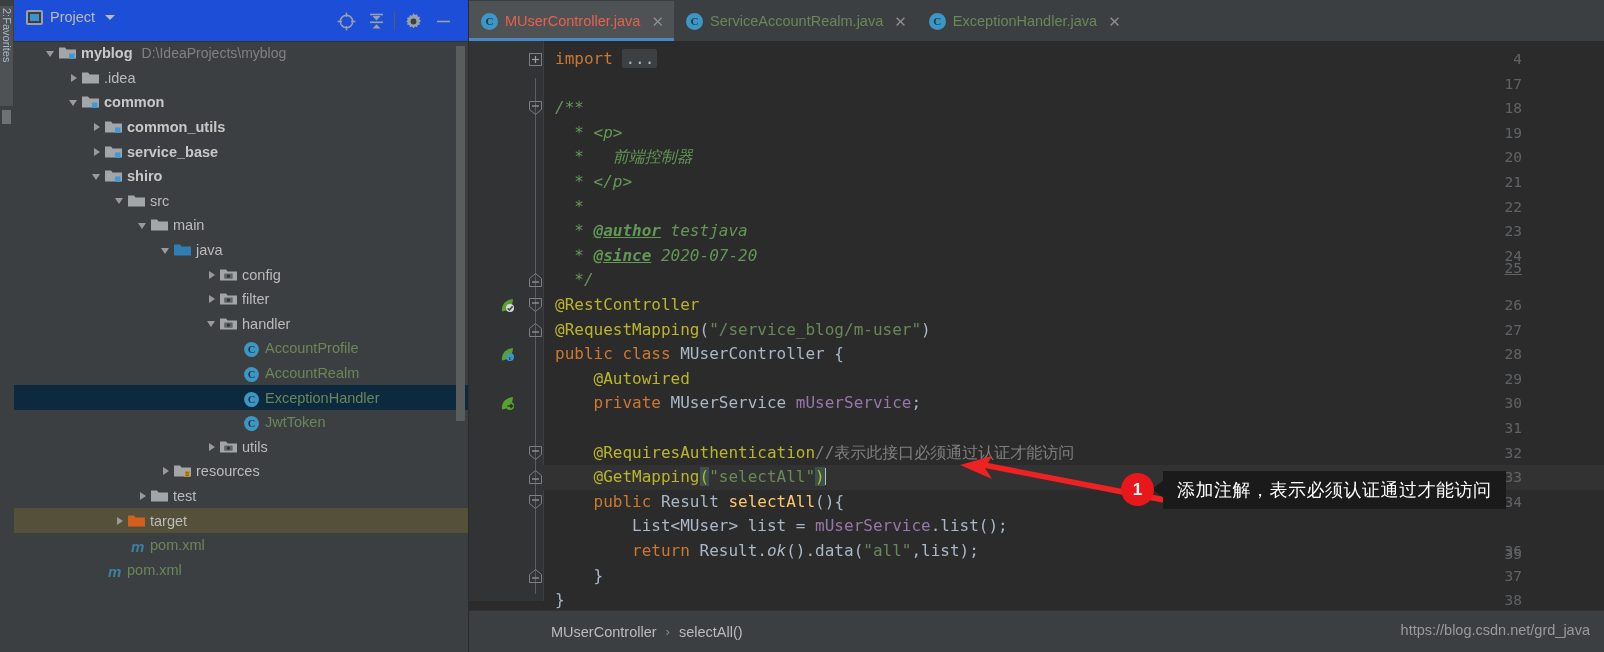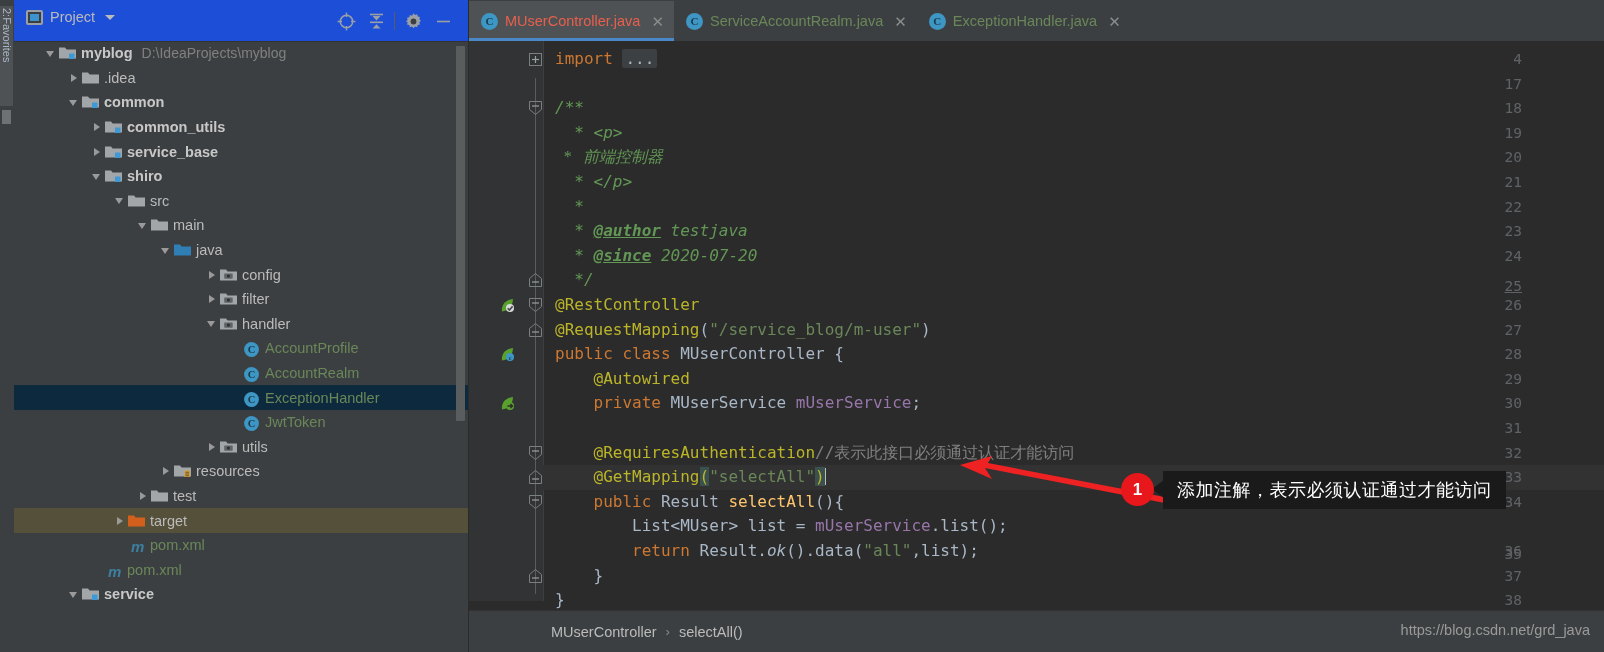--- a/index.html
+++ b/index.html
@@ -394,31 +394,20 @@
           <span class="twisty"></span>
           <span class="ifolder"><span class="mfile">m</span></span>
           <span class="lbl grn">pom.xml</span>
         </div>
         <div class="row">
           <span style="display: inline-block; flex: 0 0 auto; width: 60px;"></span>
           <span class="twisty"></span>
           <span class="ifolder"><span class="mfile">m</span></span>
           <span class="lbl grn">pom.xml</span>
         </div>
-        <div class="row">
-          <span style="display: inline-block; flex: 0 0 auto; width: 37px;"></span>
-          <span class="twisty d"></span>
-          <span class="ifolder">
-            <svg class="ico" width="17" height="14" viewBox="0 0 17 14">
-              <path fill="#a2a6a8" d="M0 1.5h6l1.6 2H17v9H0z"></path>
-              <rect x="10" y="7.5" width="5.5" height="5.5" fill="#3d9ad6"></rect>
-            </svg>
-          </span>
-          <span class="lbl b">service</span>
-        </div>
       </div>
     <div class="pscroll"></div>
     <div class="pborder"></div>
   </div>
 
   <div class="editor">
 
     <div class="topfield"></div>
 
     <div class="tabbar" id="tabbar">
@@ -447,30 +436,30 @@
           <div class="foldbar" style="top: 36.6px; height: 516.6px;"></div>
           <div class="lnum" style="top: 6px; width: 40px; line-height: 24.6px;">4</div>
           <div class="codeline" style="top: 6px; left: 86px;"><span class="t-kw">import </span><span class="foldbox">...</span></div>
           <div class="lnum" style="top: 30.6px; width: 40px; line-height: 24.6px;">17</div>
           <div class="codeline" style="top: 30.6px; left: 86px;"></div>
           <div class="lnum" style="top: 55.2px; width: 40px; line-height: 24.6px;">18</div>
           <div class="codeline" style="top: 55.2px; left: 86px;"><span class="t-doc">/**</span></div>
           <div class="lnum" style="top: 79.8px; width: 40px; line-height: 24.6px;">19</div>
           <div class="codeline" style="top: 79.8px; left: 86px;"><span class="t-doc">  * &lt;p&gt;</span></div>
           <div class="lnum" style="top: 104.4px; width: 40px; line-height: 24.6px;">20</div>
-          <div class="codeline" style="top: 104.4px; left: 86px; font-family: Liberation Serif, serif;"><span class="t-doc">  *   前端控制器</span></div>
+          <div class="codeline" style="top: 104.4px; left: 86px;"><span class="t-doc">  *   前端控制器</span></div>
           <div class="lnum" style="top: 129px; width: 40px; line-height: 24.6px;">21</div>
           <div class="codeline" style="top: 129px; left: 86px;"><span class="t-doc">  * &lt;/p&gt;</span></div>
           <div class="lnum" style="top: 153.6px; width: 40px; line-height: 24.6px;">22</div>
           <div class="codeline" style="top: 153.6px; left: 86px;"><span class="t-doc">  *</span></div>
           <div class="lnum" style="top: 178.2px; width: 40px; line-height: 24.6px;">23</div>
           <div class="codeline" style="top: 178.2px; left: 86px;"><span class="t-doc">  * </span><span class="t-tag">@author</span><span class="t-doc"> testjava</span></div>
           <div class="lnum" style="top: 202.8px; width: 40px; line-height: 24.6px;">24</div>
           <div class="codeline" style="top: 202.8px; left: 86px;"><span class="t-doc">  * </span><span class="t-tag">@since</span><span class="t-doc"> 2020-07-20</span></div>
-          <div class="lnum" style="top: 233px; width: 40px; line-height: 24.6px; text-decoration: underline;">25</div>
+          <div class="lnum" style="top: 215px; width: 40px; line-height: 24.6px; text-decoration: underline;">25</div>
           <div class="codeline" style="top: 227.4px; left: 86px;"><span class="t-doc">  */</span></div>
           <div class="lnum" style="top: 252px; width: 40px; line-height: 24.6px; text-align: right;">26</div>
           <div class="codeline" style="top: 252px; left: 86px;"><span class="t-ann">@RestController</span></div>
           <div class="lnum" style="top: 276.6px; width: 40px; line-height: 24.6px;">27</div>
           <div class="codeline" style="top: 276.6px; left: 86px;"><span class="t-ann">@RequestMapping</span><span class="t-txt">(</span><span class="t-str">"/service_blog/m-user"</span><span class="t-txt">)</span></div>
           <div class="lnum" style="top: 301.2px; width: 40px; line-height: 24.6px;">28</div>
           <div class="codeline" style="top: 301.2px; left: 86px;"><span class="t-kw">public class </span><span class="t-txt">MUserController </span><span class="t-txt">{</span></div>
           <div class="lnum" style="top: 325.8px; width: 40px; line-height: 24.6px;">29</div>
           <div class="codeline" style="top: 325.8px; left: 86px;"><span class="t-ann">    @Autowired</span></div>
           <div class="lnum" style="top: 350.4px; width: 40px; line-height: 24.6px;">30</div>

